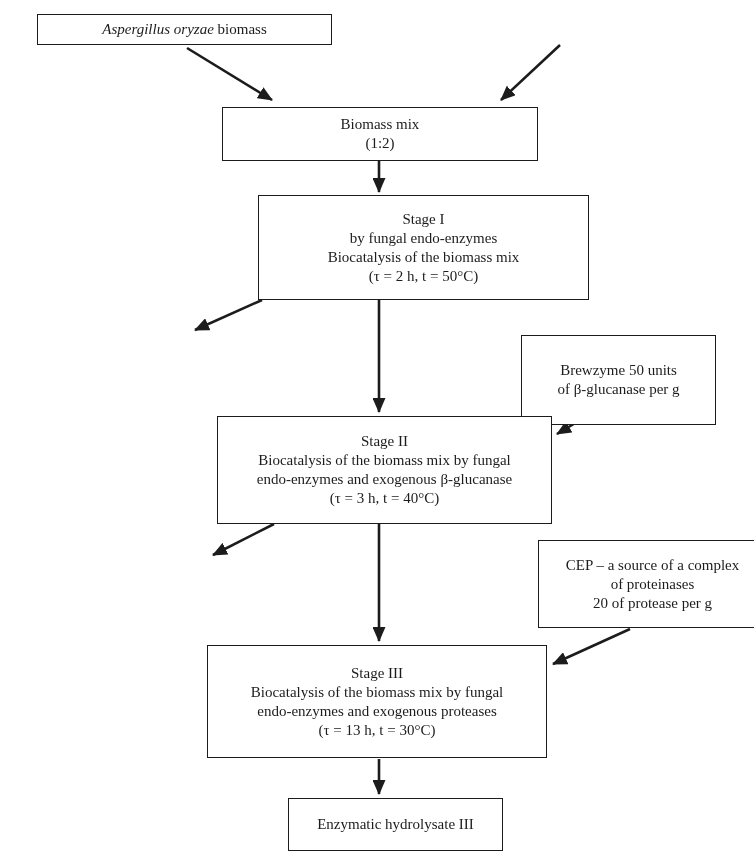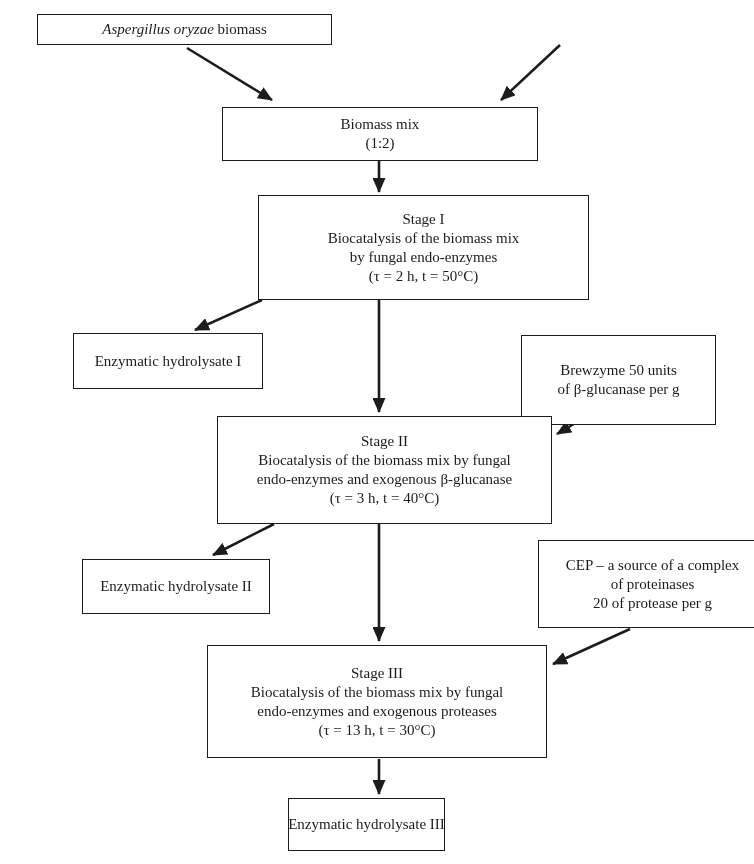--- a/index.html
+++ b/index.html
@@ -48,21 +48,21 @@
   #box-aspergillus   { left: 37px;  top: 14px;  width: 295px; height: 31px; }
   #box-saccharomyces { left: 411px; top: 12px;  width: 297px; height: 32px; }
   #box-biomass-mix   { left: 222px; top: 107px; width: 316px; height: 54px; }
   #box-stage1        { left: 222px; top: 195px; width: 331px; height: 105px; margin-left: 36px; }
   #box-hydrolysate1  { left: 73px;  top: 333px; width: 190px; height: 56px; }
   #box-brewzyme      { left: 521px; top: 307px; width: 195px; height: 90px; margin-top: 28px; }
   #box-stage2        { left: 217px; top: 416px; width: 335px; height: 108px; }
   #box-hydrolysate2  { left: 82px;  top: 559px; width: 188px; height: 55px; }
   #box-cep           { left: 538px; top: 540px; width: 229px; height: 88px; }
   #box-stage3        { left: 207px; top: 645px; width: 340px; height: 113px; }
-  #box-hydrolysate3  { left: 288px; top: 798px; width: 157px; height: 53px; }
+  #box-hydrolysate3  { left: 288px; top: 798px; width: 215px; height: 53px; }
 </style>
 </head>
 <body>
 
 <div id="canvas">
 
   <svg id="arrow-layer" viewBox="0 0 754 864" xmlns="http://www.w3.org/2000/svg">
     <defs>
       <marker id="ah" markerUnits="userSpaceOnUse" markerWidth="15" markerHeight="13" refX="14" refY="6.5" orient="auto">
         <path d="M0,0 L15,6.5 L0,13 Z" fill="#1c1c1c"></path>
@@ -85,44 +85,38 @@
   </div>
 
 
   <div class="flow-box" id="box-biomass-mix">
     <div class="ln">Biomass mix</div>
     <div class="ln">(1:2)</div>
   </div>
 
   <div class="flow-box" id="box-stage1">
     <div class="ln">Stage I</div>
+    <div class="ln">by fungal endo-enzymes</div>
     <div class="ln">Biocatalysis of the biomass mix</div>
-    <div class="ln">by fungal endo-enzymes</div>
     <div class="ln">(τ = 2 h, t = 50°C)</div>
   </div>
 
-  <div class="flow-box" id="box-hydrolysate1">
-    <div class="ln">Enzymatic hydrolysate I</div>
-  </div>
 
   <div class="flow-box" id="box-brewzyme">
     <div class="ln">Brewzyme 50 units</div>
     <div class="ln">of β-glucanase per g</div>
   </div>
 
   <div class="flow-box" id="box-stage2">
     <div class="ln">Stage II</div>
     <div class="ln">Biocatalysis of the biomass mix by fungal</div>
     <div class="ln">endo-enzymes and exogenous β-glucanase</div>
     <div class="ln">(τ = 3 h, t = 40°C)</div>
   </div>
 
-  <div class="flow-box" id="box-hydrolysate2">
-    <div class="ln">Enzymatic hydrolysate II</div>
-  </div>
 
   <div class="flow-box" id="box-cep">
     <div class="ln">CEP – a source of a complex</div>
     <div class="ln">of proteinases</div>
     <div class="ln">20 of protease per g</div>
   </div>
 
   <div class="flow-box" id="box-stage3">
     <div class="ln">Stage III</div>
     <div class="ln">Biocatalysis of the biomass mix by fungal</div>

